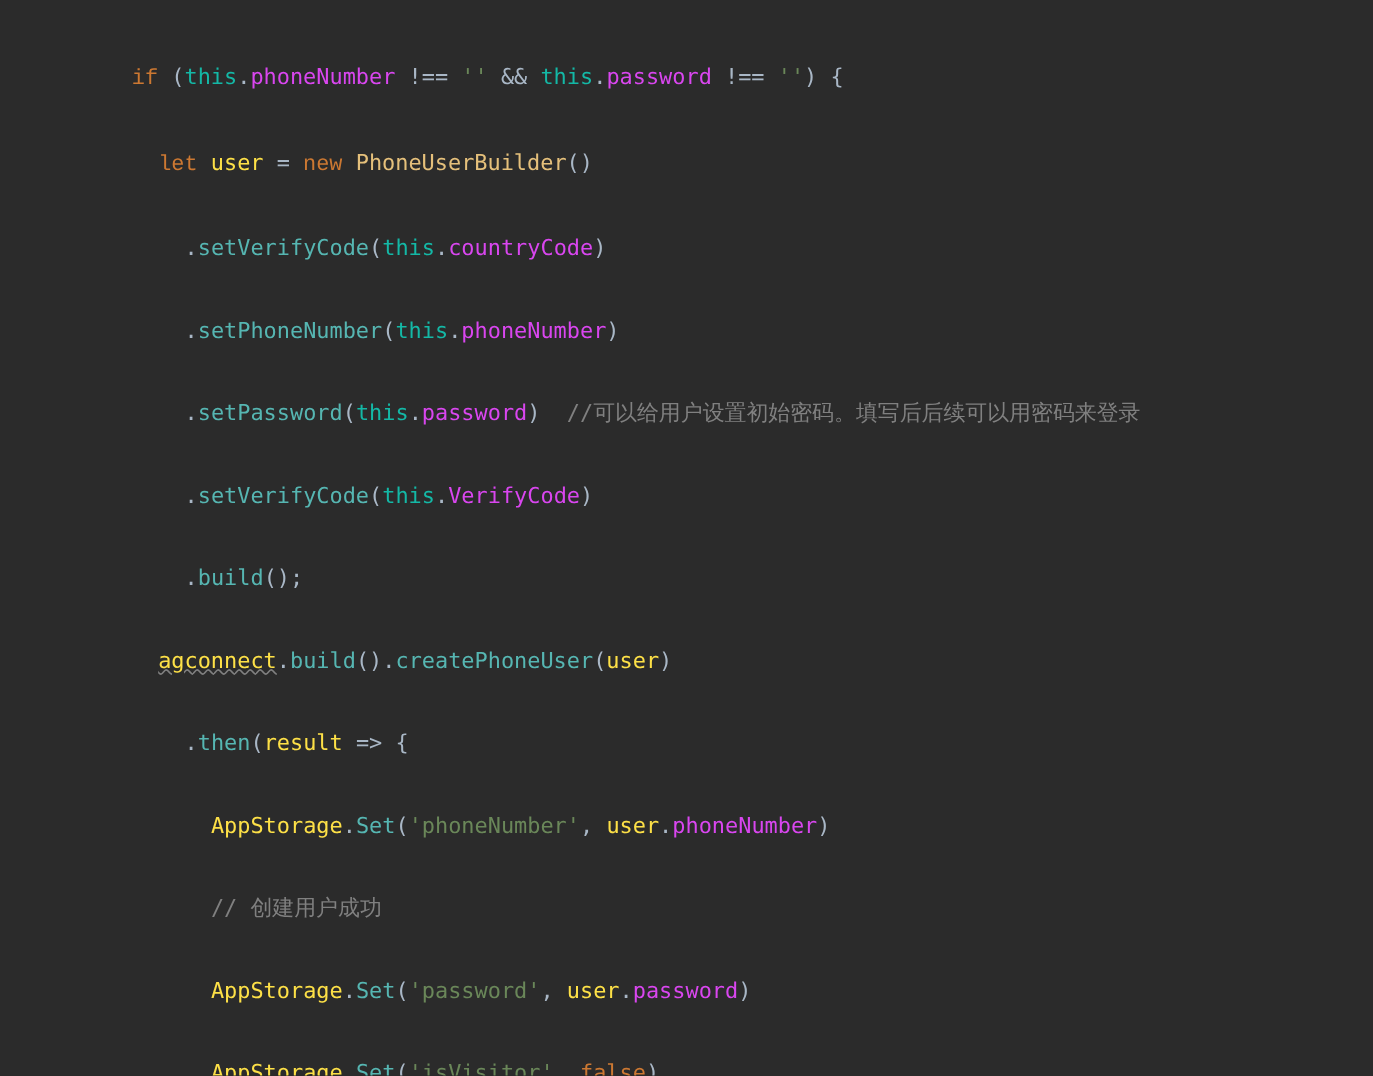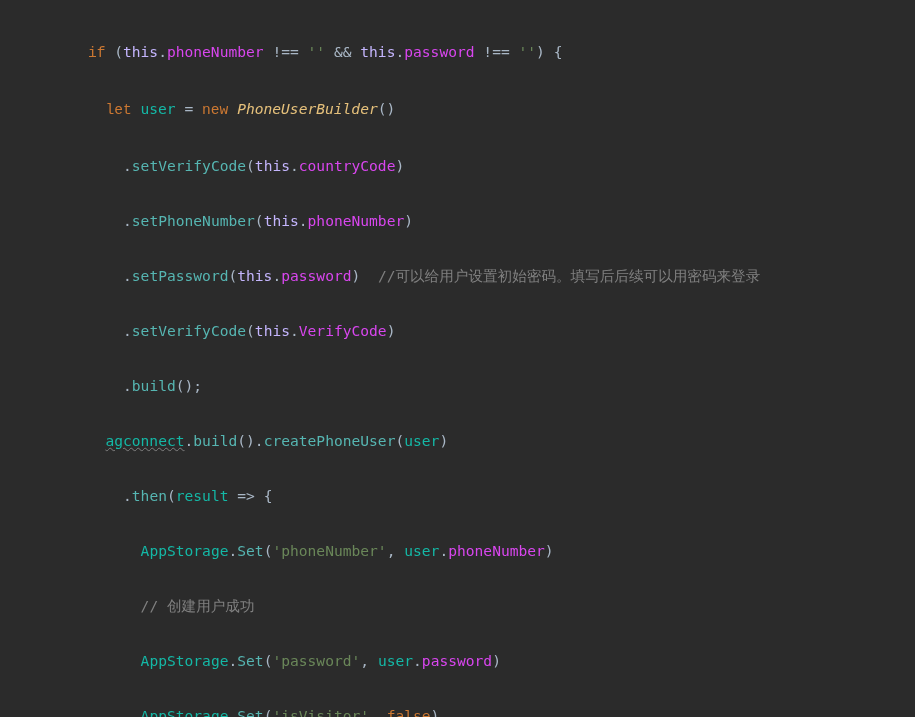--- a/index.html
+++ b/index.html
@@ -1,24 +1,24 @@
 <!DOCTYPE html>
 <html><head>
 <meta charset="utf-8">
 <style>
   html,body{margin:0;padding:0;background:#2b2b2b;width:915px;height:717px;overflow:hidden;font-family:Consolas,ui-monospace,"SF Mono",Menlo,"DejaVu Sans Mono",monospace;font-size:14.6px;}
   .editor{position:relative;background:#2b2b2b;color:#a9b7c6;padding:10px 0 10px 0;white-space:pre;line-height:27.5px;}
   .line{padding-left:0;}
   .k{color:#cc7832;font-family:Liberation Mono, monospace;}       
-  .sp{color:#c4b5fd;}     
+  .sp{color:#14b8a6;}     
   
   .call{color:#56b6b2;}
-  .id{color:#14b8a6;}
+  .id{color:#fde047;}
   .prop{color:#d946ef;}
-  .cls{color:#e5c07b;font-style:italic;}     
+  .cls{color:#e5c07b;}     
   .p{color:#a9b7c6;}       
   .op{color:#a9b7c6;}
   .str{color:#6a8759;}
   .cm{color:#808080;font-style:normal;text-align:right;}
   .bool{color:#cc7832;}
   .paren{color:#a9b7c6;}
   .brace{color:#a9b7c6;}
   .wavy{text-decoration:underline wavy #808080;text-decoration-thickness:1px;}
 </style>
 </head>

